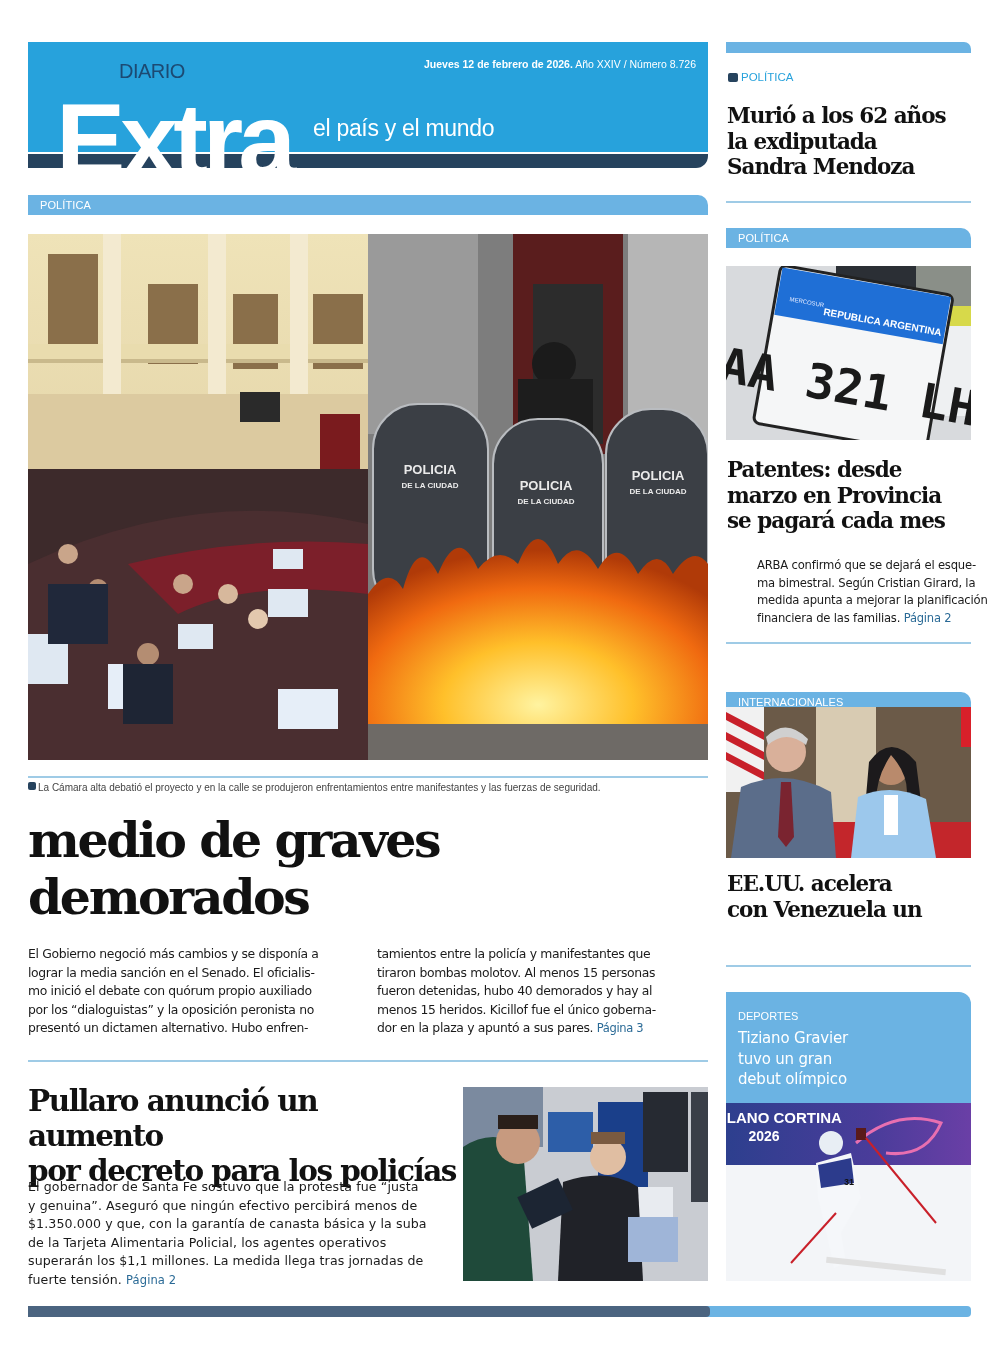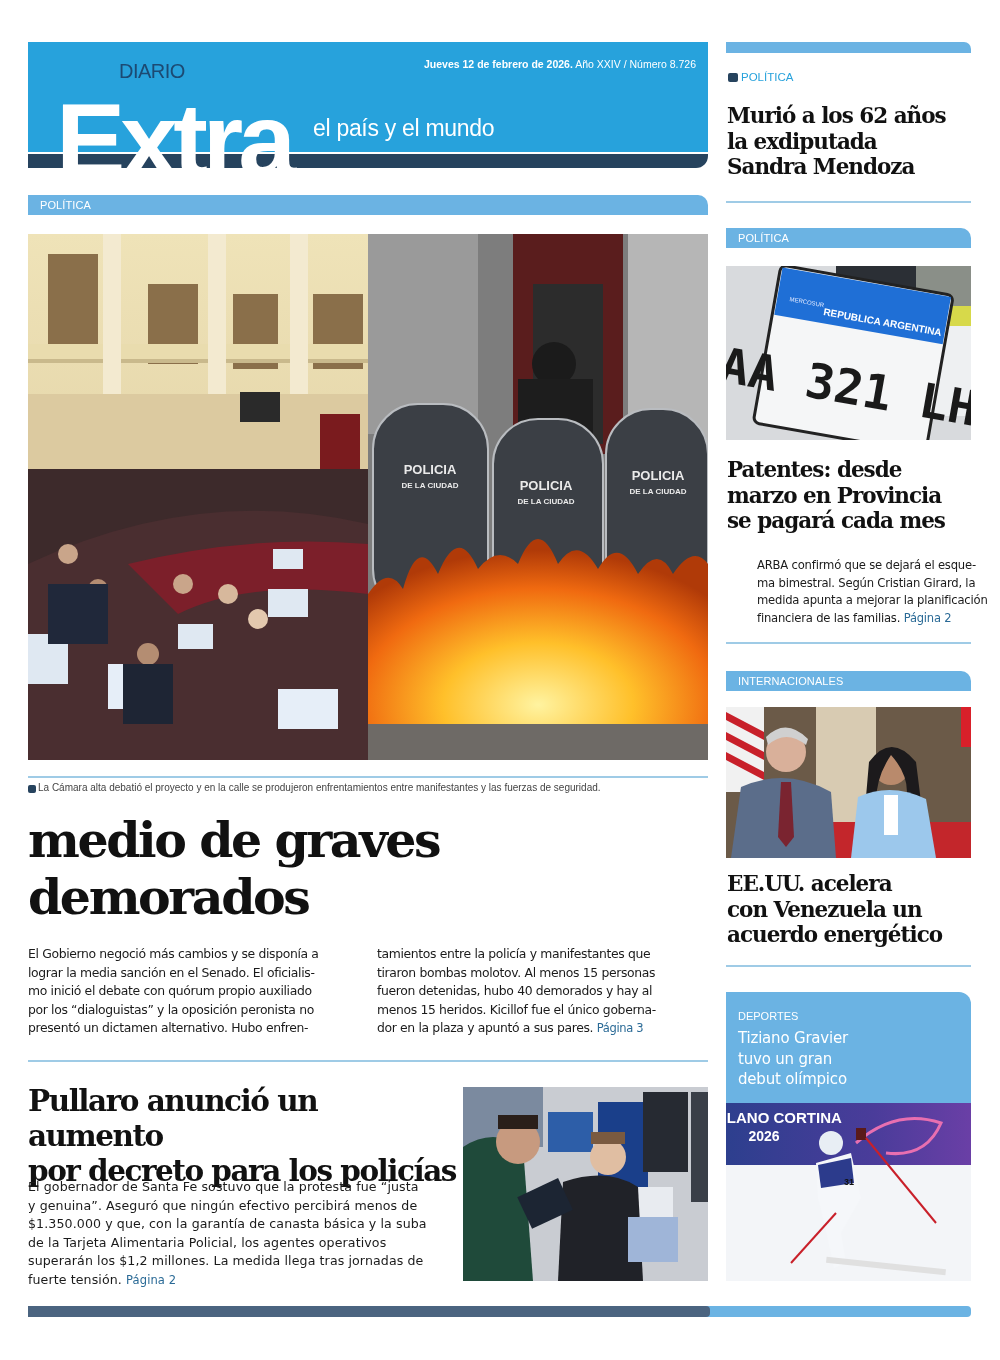--- a/index.html
+++ b/index.html
@@ -28,21 +28,21 @@
   .serif-head { font-family: "DejaVu Serif", serif; font-weight: bold; color: #111; letter-spacing: -0.6px; }
 
   .divider { height: 1.5px; background: #9fcbe6; }
 
   .body-text { font-family: "DejaVu Sans", sans-serif; font-size: 12.4px; line-height: 18.6px; color: #1b1b1b; letter-spacing: -0.35px; }
   .page-ref { color: #2a6a96; font-size: 11.5px; }
 
   
   .img { overflow: hidden; }
 
-  .caption { left: 28px; top: 782px; font-family: "Liberation Sans", sans-serif; font-size: 10px; color: #444; display: flex; align-items: flex-end; gap: 2px; white-space: nowrap; }
+  .caption { left: 28px; top: 782px; font-family: "Liberation Sans", sans-serif; font-size: 10px; color: #444; display: flex; align-items: flex-start; gap: 2px; white-space: nowrap; }
   .caption-dot { width: 8px; height: 8px; background: #26435e; border-radius: 2px; display: inline-block; }
 
   .deportes-box { left: 726px; top: 992px; width: 245px; height: 111px; background: #6bb3e3; border-top-right-radius: 12px; }
 
   .footer-dark { left: 28px; top: 1306px; width: 682px; height: 11px; background: #4b6480; border-top-right-radius: 4px; border-bottom-right-radius: 4px; }
   .footer-light { left: 706px; top: 1306px; width: 265px; height: 11px; background: #6bb3e3; border-top-right-radius: 4px; border-bottom-right-radius: 4px; }
 </style>
 </head>
 <body>
 
@@ -167,21 +167,21 @@
 
 <div class="abs serif-head" style="left:28px; top:1083px; width:430px; font-size:29.5px; line-height:35px; letter-spacing:-1.5px;">
   <div>Pullaro anunció un aumento</div>
   <div>por decreto para los policías</div>
 </div>
 <div class="abs body-text" style="left:28px; top:1178px; width:430px; font-family:'DejaVu Sans', sans-serif; letter-spacing:0.1px; font-size:12.6px;">
   <div>El gobernador de Santa Fe sostuvo que la protesta fue “justa</div>
   <div>y genuina”. Aseguró que ningún efectivo percibirá menos de</div>
   <div>$1.350.000 y que, con la garantía de canasta básica y la suba</div>
   <div>de la Tarjeta Alimentaria Policial, los agentes operativos</div>
-  <div>superarán los $1,2 millones. La medida llega tras jornadas de</div>
+  <div>superarán los $1,1 millones. La medida llega tras jornadas de</div>
   <div><span>fuerte tensión. </span><span class="page-ref">Página 2</span></div>
 </div>
 
 <div class="abs img" style="left:463px; top:1087px; width:245px; height:194px;">
   <svg width="245" height="194" viewBox="0 0 245 194">
     <rect width="245" height="194" fill="#c9ccd2"></rect>
     <rect x="0" y="0" width="80" height="60" fill="#7b8a9f"></rect>
     <rect x="85" y="25" width="45" height="40" fill="#2d5ea8"></rect>
     <rect x="135" y="15" width="50" height="85" fill="#1a3f8a"></rect>
     <rect x="180" y="5" width="45" height="80" fill="#262a32"></rect>
@@ -234,21 +234,21 @@
   <div>se pagará cada mes</div>
 </div>
 <div class="abs body-text" style="left:757px; top:557px; width:245px; font-size:11.6px; line-height:17.5px; letter-spacing:-0.2px;">
   <div>ARBA confirmó que se dejará el esque-</div>
   <div>ma bimestral. Según Cristian Girard, la</div>
   <div>medida apunta a mejorar la planificación</div>
   <div><span>financiera de las familias.  </span><span class="page-ref">Página 2</span></div>
 </div>
 <div class="abs divider" style="left:726px; top:642px; width:245px;"></div>
 
-<div class="abs section-bar" style="left:726px; top:671px; width:245px;">INTERNACIONALES</div>
+<div class="abs section-bar" style="left:726px; top:692px; width:245px;">INTERNACIONALES</div>
 <div class="abs img" style="left:726px; top:707px; width:245px; height:151px;">
   <svg width="245" height="151" viewBox="0 0 245 151">
     <rect width="245" height="151" fill="#6b5a48"></rect>
     <rect x="90" y="0" width="60" height="120" fill="#d8cbb2"></rect>
     <rect x="0" y="0" width="38" height="85" fill="#f1f1f1"></rect>
     <path d="M0 5 L38 25 L38 33 L0 13 Z M0 25 L38 45 L38 53 L0 33 Z M0 45 L38 65 L38 73 L0 53 Z" fill="#c8202a"></path>
     <rect x="105" y="115" width="140" height="36" fill="#c3262b"></rect>
     <rect x="235" y="0" width="10" height="40" fill="#d9202a"></rect>
 
     <circle cx="60" cy="45" r="20" fill="#d9b09a"></circle>
@@ -258,21 +258,20 @@
 
     <circle cx="165" cy="60" r="18" fill="#b98a6c"></circle>
     <path d="M143 55 Q165 25 190 55 L195 95 L180 95 Q185 70 165 48 Q150 70 150 95 L140 90 Z" fill="#1c1a1c"></path>
     <path d="M125 151 L132 90 Q165 75 200 92 L210 151 Z" fill="#9cc8ec"></path>
     <rect x="158" y="88" width="14" height="40" fill="#ffffff"></rect>
   </svg>
 </div>
 <div class="abs serif-head" style="left:727px; top:871px; width:245px; font-size:21.5px; line-height:25.5px; letter-spacing:-1px;">
   <div>EE.UU. acelera</div>
   <div>con Venezuela un</div>
-  <div>acuerdo energético</div>
 </div>
 <div class="abs divider" style="left:726px; top:965px; width:245px;"></div>
 
 <div class="abs deportes-box"></div>
 <div class="abs" style="left:738px; top:1010px; font-family:'Liberation Sans', sans-serif; font-size:11px; color:#ffffff;">DEPORTES</div>
 <div class="abs" style="left:738px; top:1028px; width:230px; font-family:'DejaVu Sans', sans-serif; font-size:15px; line-height:20.5px; color:#ffffff; letter-spacing:-0.2px;">
   <div>Tiziano Gravier</div>
   <div>tuvo un gran</div>
   <div>debut olímpico</div>
 </div>

